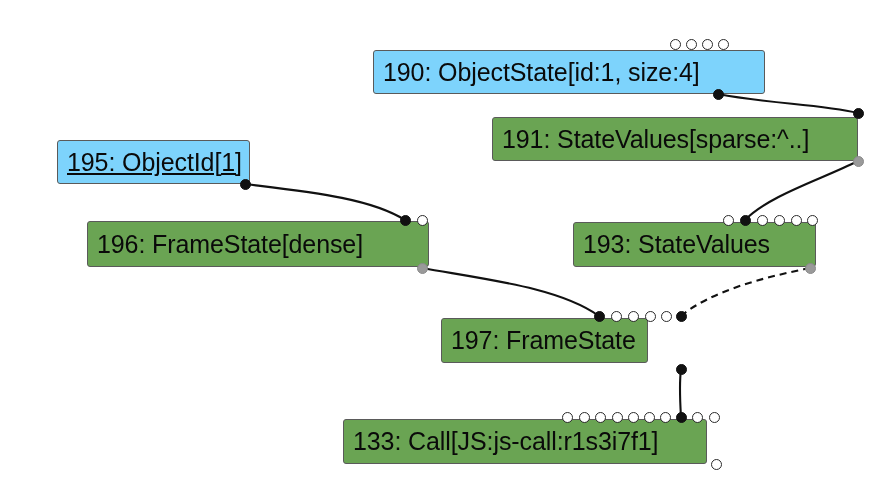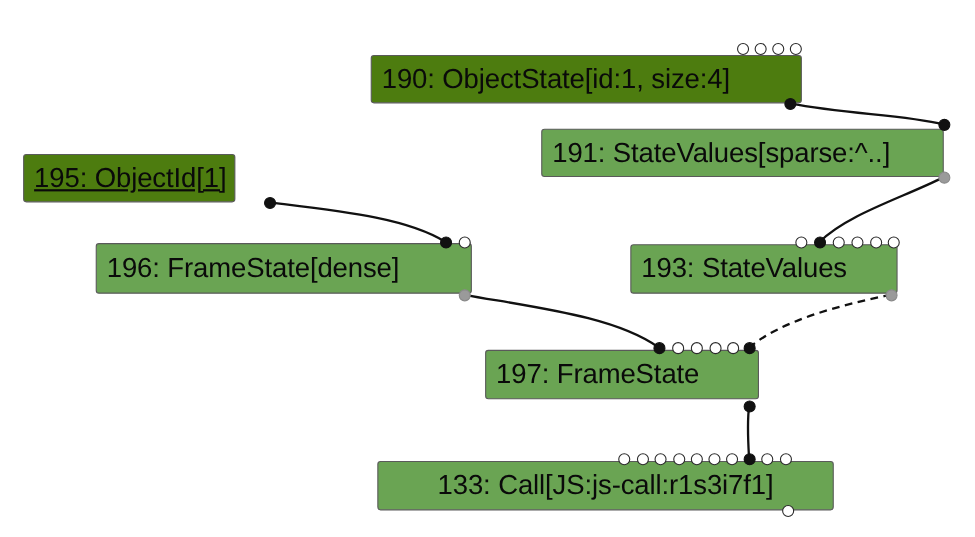--- a/index.html
+++ b/index.html
@@ -34,21 +34,21 @@
     padding-right: 9px;
     color: #0a0a0a;
     font-size: 25px;
     line-height: 1;
     white-space: nowrap;
     letter-spacing: -0.1px;
   }
   .node-label {
     display: block;
   }
-  .node.blue  { background: #4d7c0f; }
+  .node.blue  { background: #7dd3fc; margin-left: 36px; }
   .node.green { background: #6aa453; }
 
   .port {
     position: absolute;
     width: 11px;
     height: 11px;
     border-radius: 50%;
     box-sizing: border-box;
   }
   .port.open {
@@ -103,31 +103,31 @@
       <div class="node green" style="left: 573px; top: 222px; width: 243px; height: 45px;">
         <span class="node-label">193: StateValues</span>
       </div>
       <div class="port open" style="left: 722.5px; top: 214.5px;"></div>
       <div class="port filled" style="left: 739.5px; top: 214.5px;"></div>
       <div class="port open" style="left: 756.5px; top: 214.5px;"></div>
       <div class="port open" style="left: 773.5px; top: 214.5px;"></div>
       <div class="port open" style="left: 790.5px; top: 214.5px;"></div>
       <div class="port open" style="left: 806.5px; top: 214.5px;"></div>
       <div class="port gray" style="left: 804.5px; top: 262.5px;"></div>
-      <div class="node green" style="left: 441px; top: 318px; width: 249px; height: 45px;">
+      <div class="node green" style="left: 441px; top: 318px; width: 207px; height: 45px;">
         <span class="node-label">197: FrameState</span>
       </div>
       <div class="port filled" style="left: 593.5px; top: 310.5px;"></div>
       <div class="port open" style="left: 610.5px; top: 310.5px;"></div>
       <div class="port open" style="left: 627.5px; top: 310.5px;"></div>
       <div class="port open" style="left: 644.5px; top: 310.5px;"></div>
       <div class="port open" style="left: 660.5px; top: 310.5px;"></div>
       <div class="port filled" style="left: 675.5px; top: 310.5px;"></div>
       <div class="port filled" style="left: 675.5px; top: 363.5px;"></div>
-      <div class="node green" style="left: 343px; top: 419px; width: 415px; height: 45px; justify-content: center;">
+      <div class="node green" style="left: 343px; top: 419px; width: 364px; height: 45px;">
         <span class="node-label">133: Call[JS:js-call:r1s3i7f1]</span>
       </div>
       <div class="port open" style="left: 561.5px; top: 411.5px;"></div>
       <div class="port open" style="left: 578.5px; top: 411.5px;"></div>
       <div class="port open" style="left: 594.5px; top: 411.5px;"></div>
       <div class="port open" style="left: 611.5px; top: 411.5px;"></div>
       <div class="port open" style="left: 627.5px; top: 411.5px;"></div>
       <div class="port open" style="left: 643.5px; top: 411.5px;"></div>
       <div class="port open" style="left: 659.5px; top: 411.5px;"></div>
       <div class="port filled" style="left: 675.5px; top: 411.5px;"></div>

